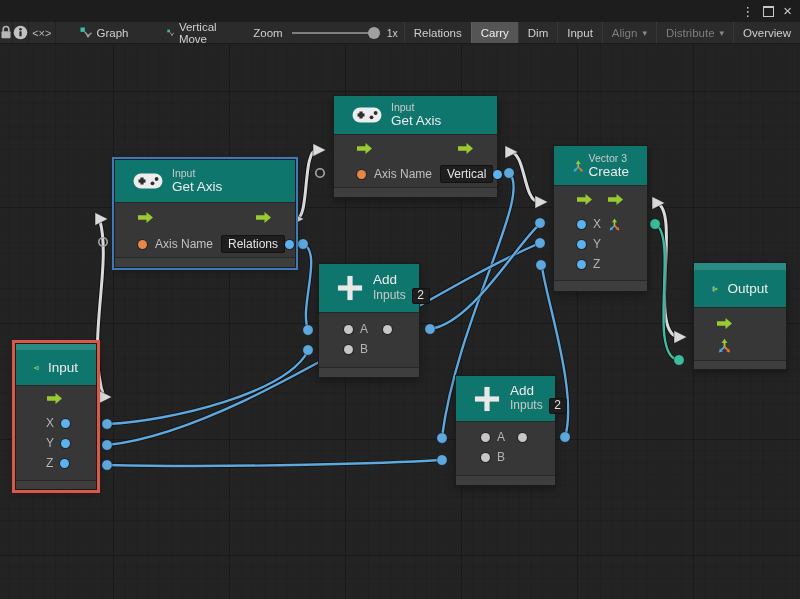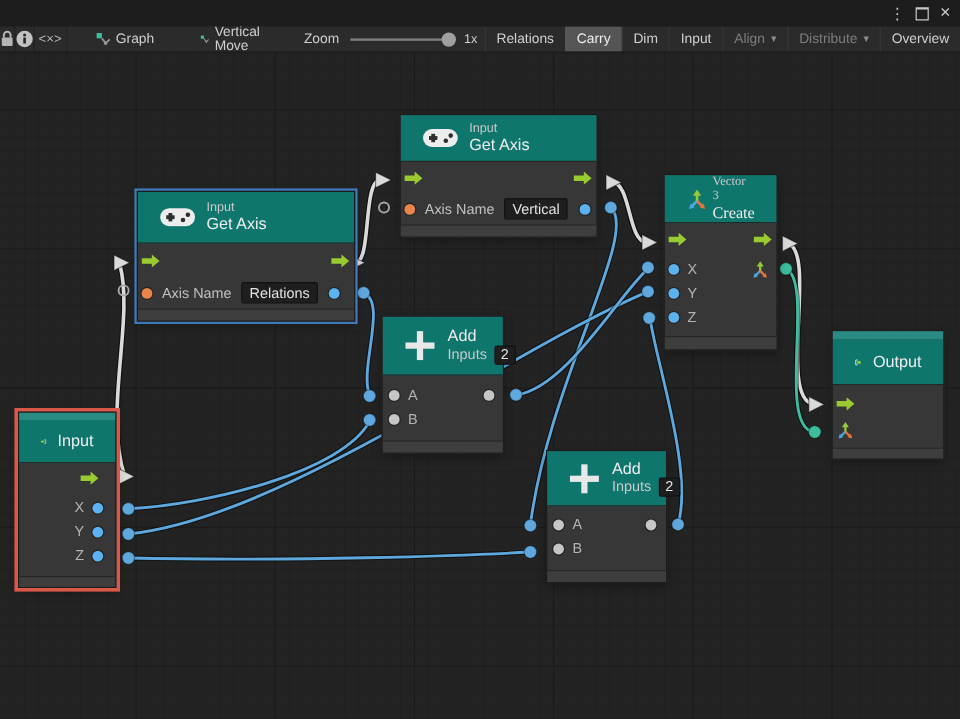--- a/index.html
+++ b/index.html
@@ -45,21 +45,21 @@
         box-shadow:0 3px 8px rgba(0,0,0,0.35);}
   .sel-blue{box-shadow:0 0 0 2px #3f79ba,0 3px 8px rgba(0,0,0,0.35);}
   .sel-red{box-shadow:0 0 0 3px #d95848,0 3px 8px rgba(0,0,0,0.35);}
   .nstrip{height:6px;background:#2a8b85;}
   .nheader{background:#0f766e;border-bottom:1px solid #272727;display:flex;align-items:center;
            gap:9px;padding:0 18px;box-sizing:border-box;}
   .ntt{display:flex;flex-direction:column;justify-content:center;line-height:1.15;}
   .nsub{font-size:10.5px;color:#c9c9c9;}
   .nttl{font-size:13.5px;color:#ececec;}
   .nbody{box-sizing:border-box;}
-  .nrow{display:flex;align-items:center;box-sizing:border-box;padding:0 3px;}
+  .nrow{display:flex;align-items:center;box-sizing:border-box;padding:0 23px;}
   .nfooter{background:#3e3e3e;border-top:1px solid #272727;}
   .sp{flex:1;}
   .pdot{width:9px;height:9px;border-radius:50%;flex:none;
         box-shadow:0 0 0 1px rgba(0,0,0,0.35);}
   .pdot.blue{background:#5cb2ee;} .pdot.orange{background:#e8864a;} .pdot.grey{background:#c6c6c6;}
   .plabel{font-size:12px;color:#b4b4b4;margin:0 7px;}
   .vbox{background:#1e1e1e;border:1px solid #121212;border-radius:2px;color:#e2e2e2;
         font-size:12px;padding:1px 6px;white-space:nowrap;}
   .vbox.small{padding:0 4px;min-width:8px;text-align:center;}
   .hrowlabel{font-size:12px;color:#c0c0c0;white-space:nowrap;}
@@ -359,21 +359,21 @@
       <div class="nrow" style="height:20px;">
         <span class="pdot grey" style="margin-left:2px;"></span>
         <span class="plabel">B</span>
       </div>
       <div style="height:8px;"></div>
     </div>
     <div class="nfooter" style="height:9px;"></div>
   </div>
 
   <div class="node" style="left:553px;top:101px;width:95px;">
-    <div class="nheader" style="height:40px;gap:4px;font-family:Liberation Serif, serif;">
+    <div class="nheader" style="height:40px;gap:4px;">
       <svg width="24" height="24" viewBox="0 0 24 24">
         <rect x="10.5" y="6.5" width="3" height="8" fill="#97cb36"></rect>
         <polygon points="12,1 7.3,8 16.7,8" fill="#97cb36"></polygon>
         <path d="M12,14 L6.6,19.4" stroke="#4ea6e0" stroke-width="3"></path>
         <polygon points="3,23 9.2,21.4 4.6,16.8" fill="#4ea6e0"></polygon>
         <path d="M12,14 L17.4,19.4" stroke="#e8743c" stroke-width="3"></path>
         <polygon points="21,23 19.4,16.8 14.8,21.4" fill="#e8743c"></polygon>
       </svg>
       <div class="ntt">
         <div class="nsub">Vector 3</div>
@@ -409,21 +409,21 @@
       </div>
       <div class="nrow" style="height:20px;">
         <span class="pdot blue"></span>
         <span class="plabel">Z</span>
       </div>
       <div style="height:6px;"></div>
     </div>
     <div class="nfooter" style="height:10px;"></div>
   </div>
 
-  <div class="node" style="left:693px;top:231px;width:94px;">
+  <div class="node" style="left:693px;top:218px;width:94px;">
     <div class="nstrip" style="height:7px;"></div>
     <div class="nheader" style="height:38px;">
       <svg width="26" height="22" viewBox="0 0 26 22">
         <path d="M11,3 H4.5 V19 H11" fill="none" stroke="#e8e8e8" stroke-width="3"></path>
         <polygon points="8,7.5 16,7.5 16,3.5 23,11 16,18.5 16,14.5 8,14.5" fill="#9aca32"></polygon>
       </svg>
       <div class="ntt">
           <div class="nttl">Output</div>
         </div>
     </div>

